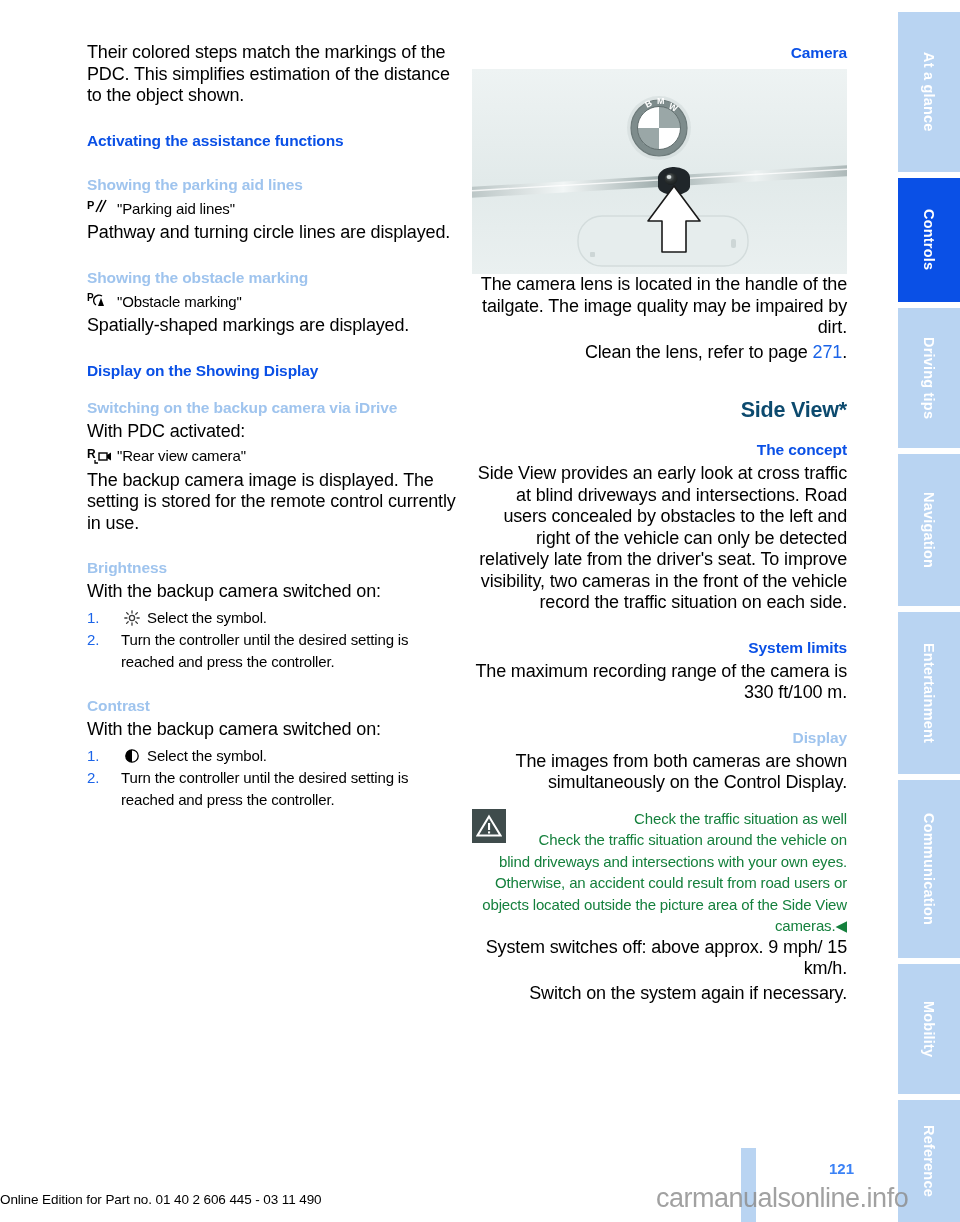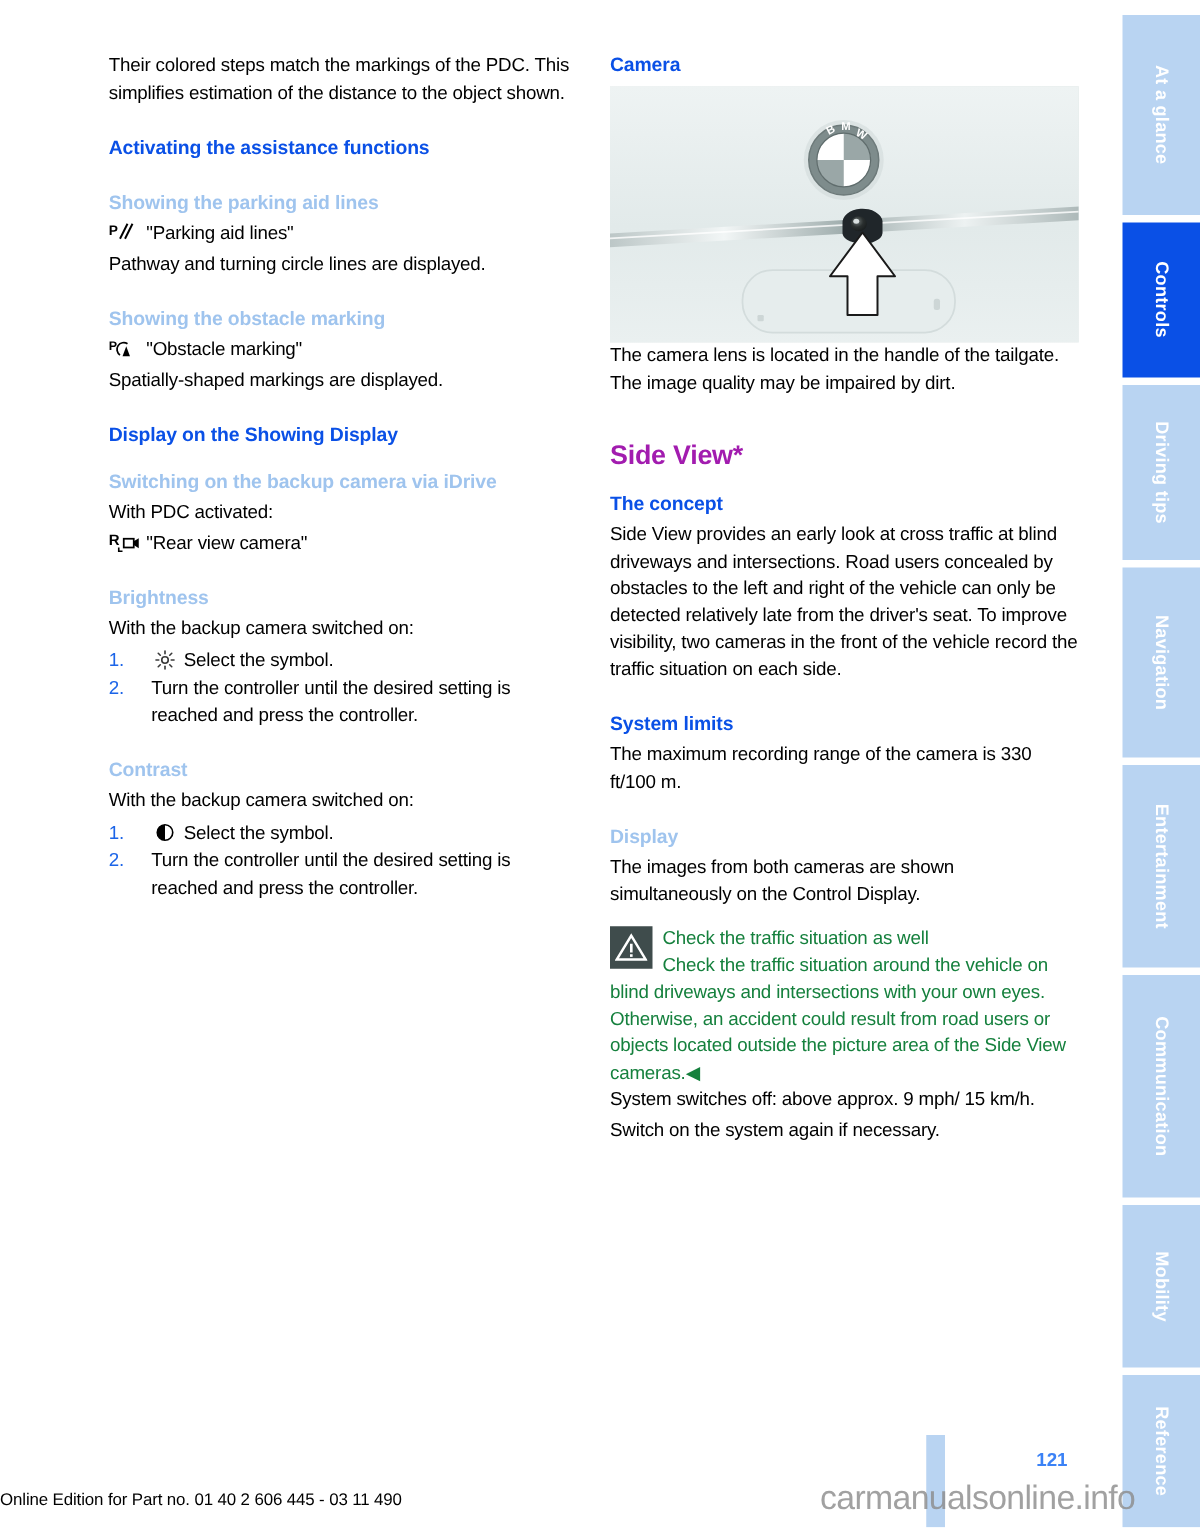--- a/index.html
+++ b/index.html
@@ -16,25 +16,25 @@
     overflow: hidden;
   }
 
   
   .col {
     position: absolute;
     top: 42px;
     width: 375px;
   }
   #col-left  { left: 87px; }
-  #col-right { left: 488px; }
+  #col-right { left: 472px; text-align: right; }
 
   
   .h1 {
-    color: #a21caf;
+    color: #0c4a6e;
     font-size: 21.5px;
     font-weight: bold;
     line-height: 26px;
     letter-spacing: -0.2px;
     margin: 0 0 6px 0;
   }
   .h2 {
     color: #0a50e6;
     font-size: 15.5px;
     font-weight: bold;
@@ -45,21 +45,21 @@
   .h3 {
     color: #9fc4ee;
     font-size: 15.5px;
     font-weight: bold;
     line-height: 21px;
     letter-spacing: -0.1px;
     margin: 0 0 3px 0;
   }
   p.body {
     color: #000000;
-    font-size: 15px;
+    font-size: 18px;
     line-height: 21.5px;
     margin: 0 0 3px 0;
     letter-spacing: -0.15px;
   }
   .gap-l { margin-top: 23px; }
   .gap-m { margin-top: 16px; }
   .gap-s { margin-top: 9px; }
   .gap-xl { margin-top: 34px; }
 
   .pageref { color: #1b64e8; }
@@ -251,20 +251,21 @@
       <span class="glyph">
         <svg width="26" height="18" viewBox="0 0 26 18">
           <text x="0" y="11" font-family="Liberation Sans, sans-serif" font-size="12" font-weight="bold" fill="#000">R</text>
           <path d="M8 13 L8 16 L11 16" fill="none" stroke="#000" stroke-width="1.3"></path>
           <rect x="12" y="6" width="8" height="7" fill="none" stroke="#000" stroke-width="1.4"></rect>
           <polygon points="20,8 24,5.5 24,13.5 20,11" fill="#000"></polygon>
         </svg>
       </span>
       <span class="mlabel">"Rear view camera"</span>
     </div>
+    <p class="body gap-s">The backup camera image is displayed. The setting is stored for the remote control currently in use.</p>
 
     <h3 class="h3 gap-l">Brightness</h3>
     <p class="body">With the backup camera switched on:</p>
     <ol class="steps">
       <li>
         <span class="num">1.</span>
         <span class="stepicon">
           <svg width="16" height="16" viewBox="0 0 16 16">
             <circle cx="8" cy="8" r="2.6" fill="none" stroke="#3a3a3a" stroke-width="1.3"></circle>
             <g stroke="#3a3a3a" stroke-width="1.3" stroke-linecap="round">
@@ -359,20 +360,23 @@
 
         <rect x="106" y="147" width="170" height="50" rx="24" fill="#e6eded" stroke="#d3dcdc" stroke-width="1.4"></rect>
         <rect x="118" y="183" width="5" height="5" rx="1" fill="#cdd6d6"></rect>
         <rect x="259" y="170" width="5" height="9" rx="2" fill="#cdd6d6"></rect>
 
         <polygon points="202,117 228,152 214,152 214,183 190,183 190,152 176,152" fill="#ffffff" stroke="#1a1a1a" stroke-width="1.6" stroke-linejoin="round"></polygon>
       </svg>
     </div>
 
     <p class="body gap-s">The camera lens is located in the handle of the tailgate. The image quality may be impaired by dirt.</p>
+    <p class="body gap-s">
+      <span>Clean the lens, refer to page </span><a class="pageref">271</a><span>.</span>
+    </p>
 
     <h1 class="h1 gap-xl">Side View*</h1>
 
     <h2 class="h2 gap-m">The concept</h2>
     <p class="body">Side View provides an early look at cross traffic at blind driveways and intersections. Road users concealed by obstacles to the left and right of the vehicle can only be detected relatively late from the driver's seat. To improve visibility, two cameras in the front of the vehicle record the traffic situation on each side.</p>
 
     <h2 class="h2 gap-l">System limits</h2>
     <p class="body">The maximum recording range of the camera is 330 ft/100 m.</p>
 
     <h3 class="h3 gap-l">Display</h3>

